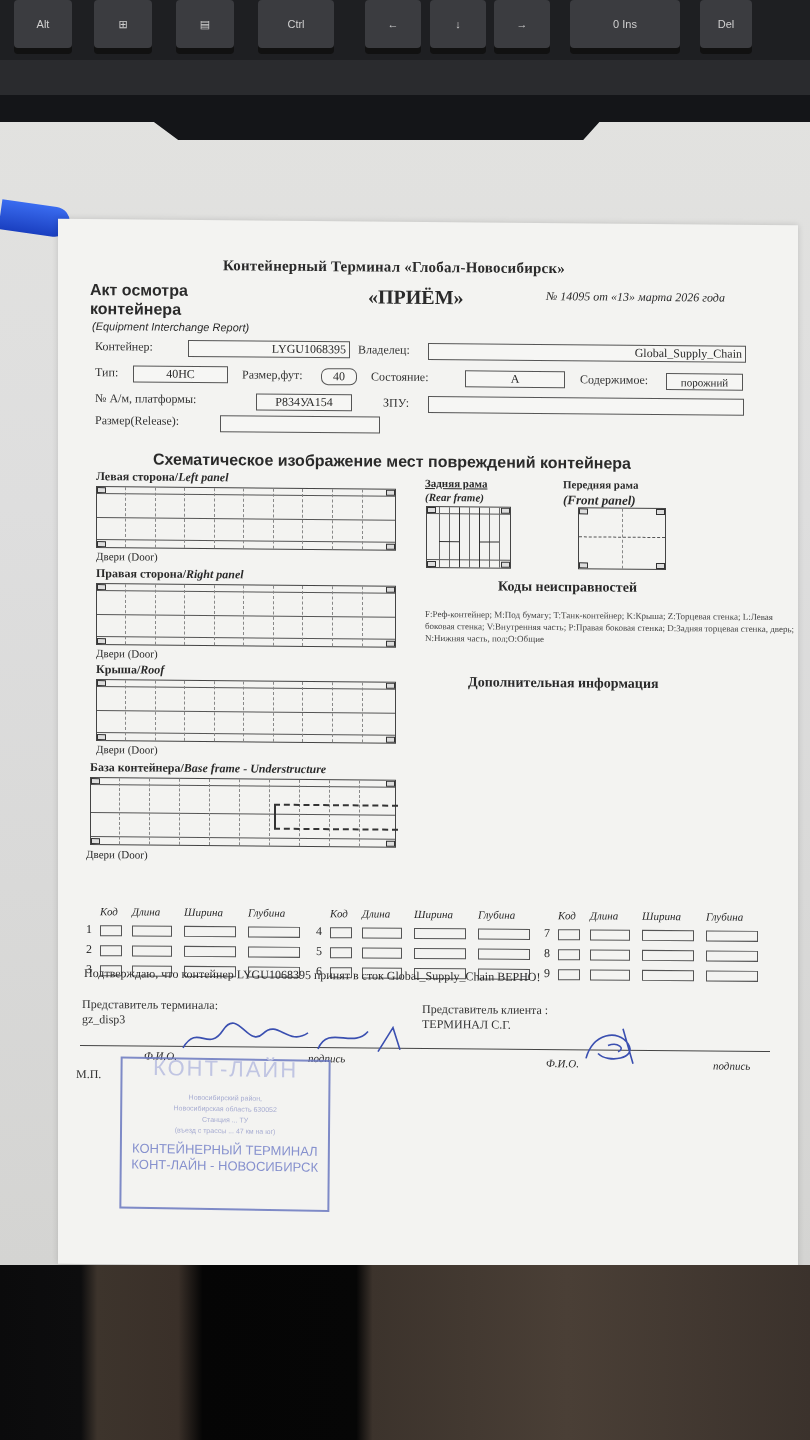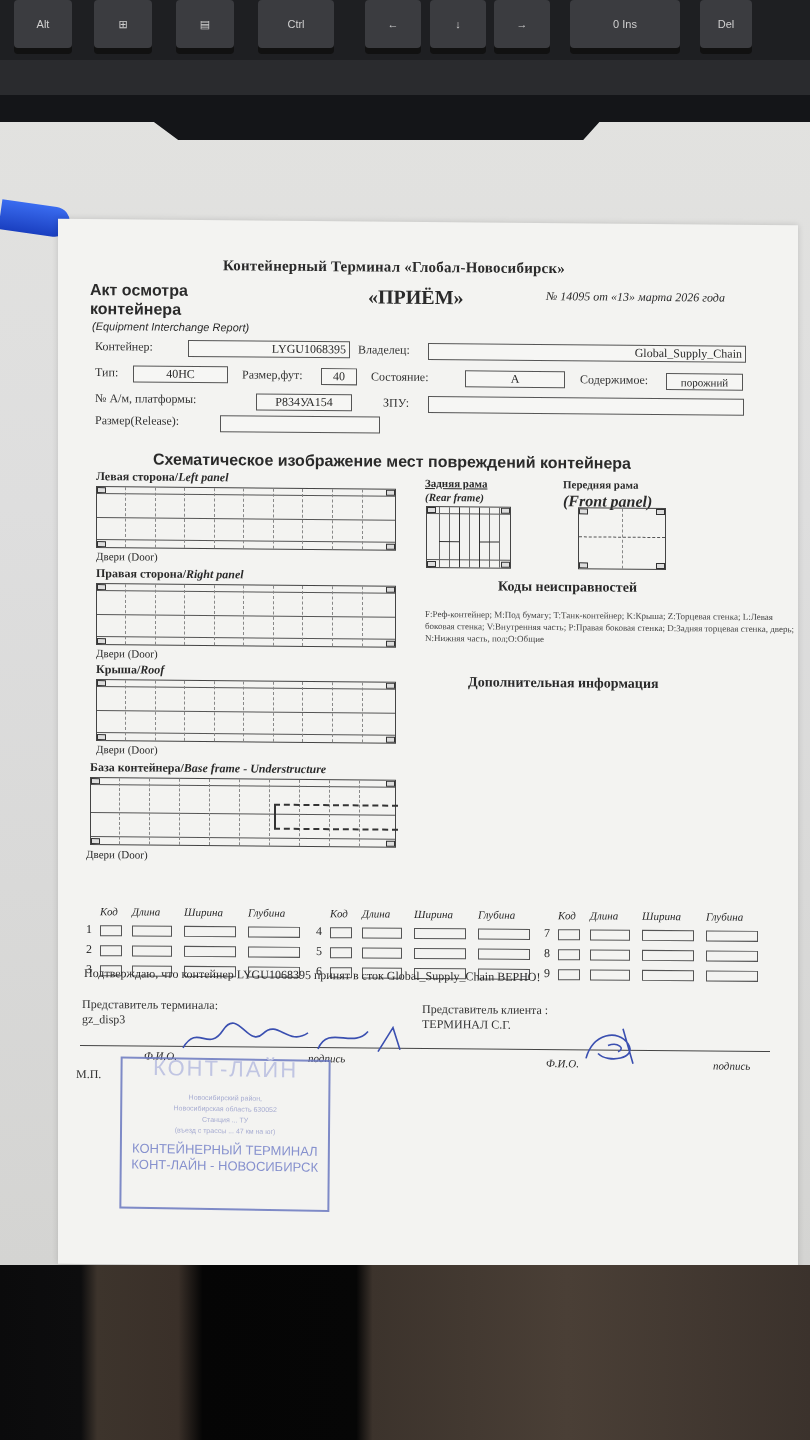--- a/index.html
+++ b/index.html
@@ -75,21 +75,21 @@
   <div class="abs t-num">№ 14095 от «13» марта 2026 года</div>
 
   <div class="abs lbl" style="left:37px;top:120px;">Контейнер:</div>
   <div class="box" style="left:130px;top:120px;width:162px;">LYGU1068395</div>
   <div class="abs lbl" style="left:300px;top:121px;">Владелец:</div>
   <div class="box" style="left:370px;top:121px;width:318px;">Global_Supply_Chain</div>
 
   <div class="abs lbl" style="left:37px;top:146px;">Тип:</div>
   <div class="box c" style="left:75px;top:146px;width:95px;">40HC</div>
   <div class="abs lbl" style="left:184px;top:147px;">Размер,фут:</div>
-  <div class="box c" style="left:263px;top:147px;width:36px;">40</div>
+  <div class="box c" style="left:263px;top:147px;width:36px;border-radius:7px;">40</div>
   <div class="abs lbl" style="left:313px;top:148px;">Состояние:</div>
   <div class="box c" style="left:407px;top:148px;width:100px;">A</div>
   <div class="abs lbl" style="left:522px;top:149px;">Содержимое:</div>
   <div class="box c" style="left:608px;top:149px;width:77px;font-size:11px;">порожний</div>
 
   <div class="abs lbl" style="left:37px;top:172px;">№ А/м, платформы:</div>
   <div class="box c" style="left:198px;top:173px;width:96px;">Р834УА154</div>
   <div class="abs lbl" style="left:325px;top:174px;">ЗПУ:</div>
   <div class="box" style="left:370px;top:174px;width:316px;"></div>
 
@@ -197,21 +197,21 @@
       <div class="vline" style="left:72px;border-left-style:solid;border-color:#666"></div>
     <div style="position:absolute;left:12px;top:34px;width:20px;border-top:1px solid #333"></div>
       <div style="position:absolute;left:52px;top:34px;width:20px;border-top:1px solid #333"></div>
     <div class="corner" style="left:0;top:0"></div>
       <div class="corner" style="right:0;top:0"></div>
       <div class="corner" style="left:0;bottom:0"></div>
       <div class="corner" style="right:0;bottom:0"></div>
   </div>
 
   <div class="abs plabel" style="left:505px;top:255px;font-size:11px;">Передняя рама</div>
-  <div class="abs plabel" style="left:505px;top:269px;font-size:16px;font-style:italic;text-align:center;">(Front panel)</div>
+  <div class="abs plabel" style="left:505px;top:269px;font-size:13px;font-style:italic;text-align:center;">(Front panel)</div>
   <div class="panel" style="left:520px;top:284px;width:88px;height:62px;">
     <div class="hline" style="top:28px;border-top-style:dashed"></div>
     <div class="vline" style="left:43px"></div>
     <div class="corner" style="left:0;top:0"></div>
       <div class="corner" style="right:0;top:0"></div>
       <div class="corner" style="left:0;bottom:0"></div>
       <div class="corner" style="right:0;bottom:0"></div>
   </div>
 
   <div class="abs t-codes">Коды неисправностей</div>

